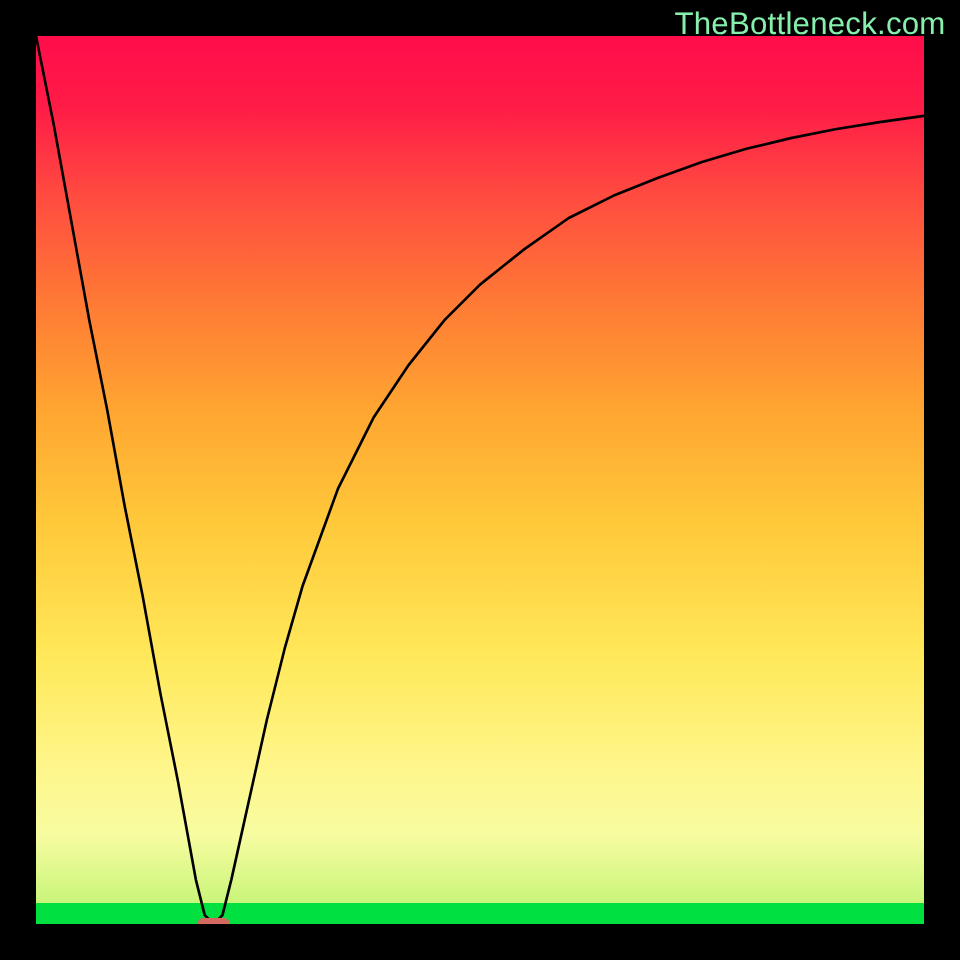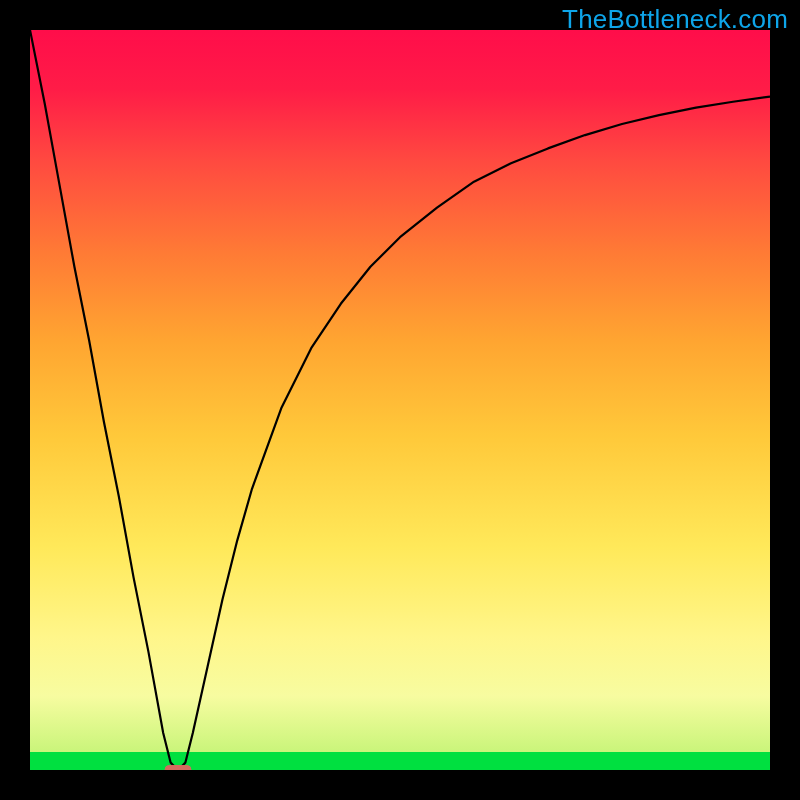--- a/index.html
+++ b/index.html
@@ -60,21 +60,21 @@
   }
   .trough-mark {
     fill: #d46a5f;
     stroke: #d46a5f;
     stroke-width: 1;
   }
   .watermark {
     position: absolute;
     top: 4px;
     right: 12px;
-    color: #0ea5e9;
+    color: #86efac;
     font-size: 26px;
     font-weight: 400;
     letter-spacing: 0.2px;
     user-select: none;
   }
 </style>
 </head>
 <body>
 
 <div class="frame">

